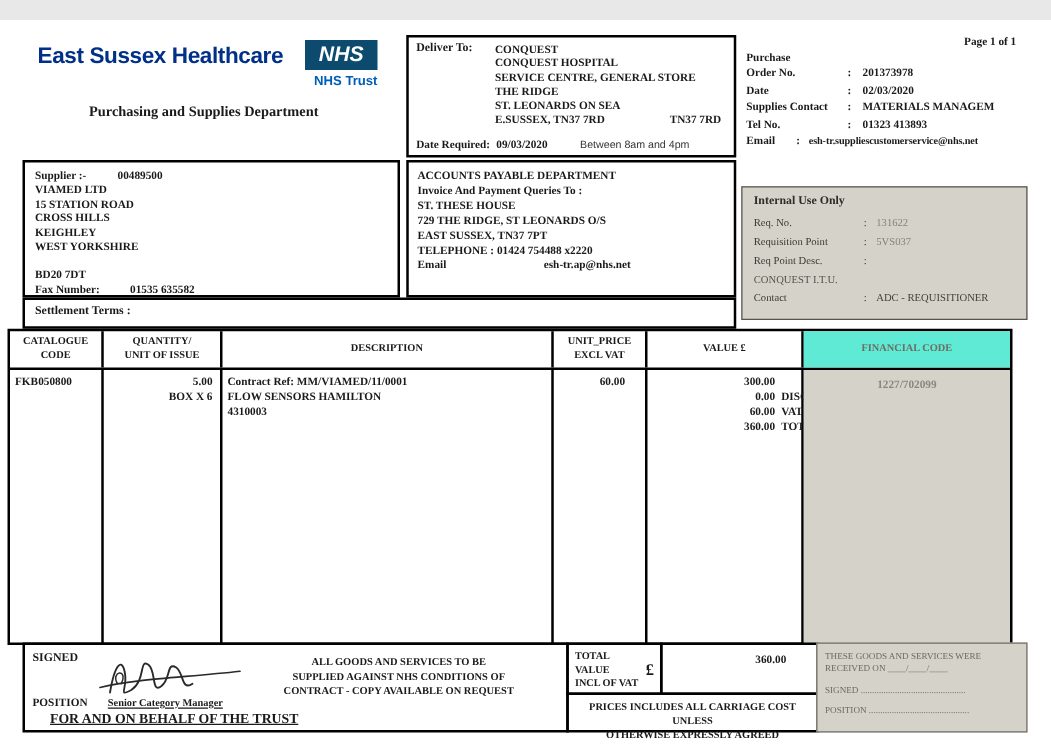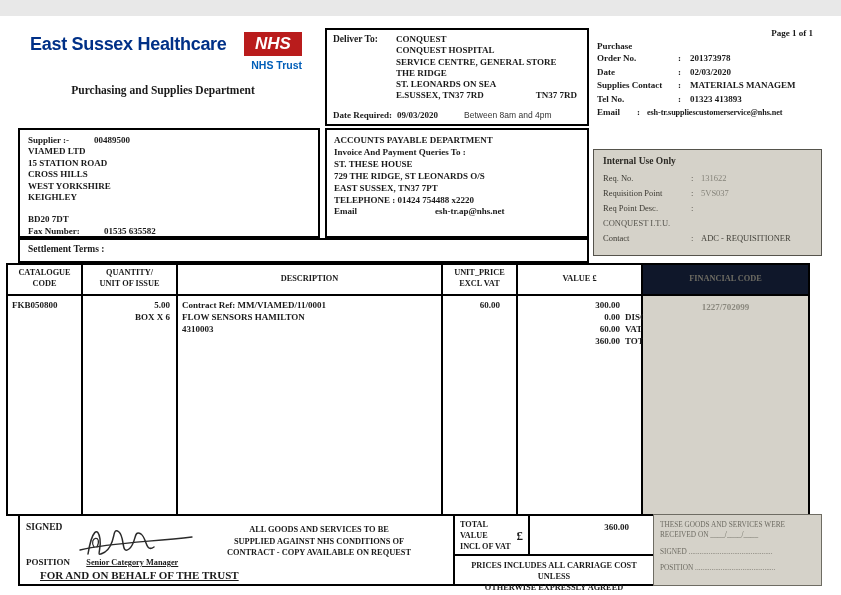--- a/index.html
+++ b/index.html
@@ -10,21 +10,21 @@
   }
   .abs { position:absolute; }
 
   
   .page-num { right:28px; top:12px; font-size:9px; font-weight:bold; }
 
   
   .org-block { left:30px; top:16px; width:272px; }
   .org-row { display:flex; align-items:center; justify-content:space-between; }
   .org-name { font-family:"Liberation Sans", sans-serif; font-size:18px; font-weight:bold; color:#003087; letter-spacing:-0.3px; }
-  .nhs-logo { width:58px; height:24px; background:#b91c1c; color:#fff; font-style:italic; font-weight:bold;
+  .nhs-logo { width:58px; height:24px; background:#0c4a6e; color:#fff; font-style:italic; font-weight:bold;
               font-family:"Liberation Sans", sans-serif; font-size:17px; text-align:center; line-height:24px; }
   .trust { text-align:right; color:#005EB8; font-family:"Liberation Sans", sans-serif; font-size:10.5px; font-weight:bold; margin-top:3px; }
   .dept { margin-top:13px; font-size:11.5px; font-weight:bold; text-align:center; width:254px; margin-left:6px; }
 
   
   .deliver-box { left:325px; top:12px; width:264px; height:98px; border:2px solid #000; box-sizing:border-box; padding:4px 6px; }
   .deliver-top { display:flex; }
   .dlabel { font-size:9.5px; font-weight:bold; width:63px; flex:none; }
   .daddr { font-size:9px; font-weight:bold; line-height:11.3px; flex:1; }
   .dline-last { display:flex; justify-content:space-between; padding-right:4px; }
@@ -73,21 +73,21 @@
   .i-desc { font-size:8.5px; color:#55534c; line-height:15px; }
   .i-row.contact .i-val { color:#44423b; }
 
   
   .table { left:6px; top:247px; width:804px; height:253px; border:2px solid #000; box-sizing:border-box; }
   .thead, .tbody { display:grid; grid-template-columns:75px 95px 265px 75px 125px 1fr; }
   .thead { height:29px; border-bottom:2px solid #000; }
   .tbody { height:220px; }
   .th { border-right:2px solid #000; text-align:center; font-size:8.3px; font-weight:bold; padding-top:3px; line-height:10.5px; }
   .th.single { padding-top:9px; }
-  .th.fin { border-right:none; background:#0f172a; color:#6e6c63; padding-top:9px; }
+  .th.fin { border-right:none; background:#5eead4; color:#6e6c63; padding-top:9px; }
   .td { border-right:2px solid #000; font-size:9px; font-weight:bold; padding:4px; box-sizing:border-box; }
   .td-fin { border-right:none; background:#d5d2c9; text-align:center; color:#8a887e; padding-top:6px; }
   .td-qty { text-align:right; padding-right:6px; line-height:11.6px; }
   .td-desc { line-height:11.9px; }
   .td-price { text-align:right; padding-right:16px; }
   .v-line { display:flex; line-height:11.9px; }
   .v-num { width:98px; text-align:right; flex:none; }
   .v-lab { margin-left:5px; }
 
   
@@ -180,22 +180,22 @@
   </div>
 
   <div class="abs supplier-box">
     <div class="sup-row">
       <span class="sup-lab">Supplier :-</span>
       <span>00489500</span>
     </div>
     <div>VIAMED LTD</div>
     <div>15 STATION ROAD</div>
     <div>CROSS HILLS</div>
+    <div>KEIGHLEY</div>
     <div>WEST YORKSHIRE</div>
-    <div>KEIGHLEY</div>
     <div class="spacer-line"></div>
     <div>BD20 7DT</div>
     <div class="fax-row">
       <span class="fax-lab">Fax Number:</span>
       <span>01535 635582</span>
     </div>
   </div>
 
   <div class="abs invoice-box">
     <div>ACCOUNTS PAYABLE DEPARTMENT</div>

